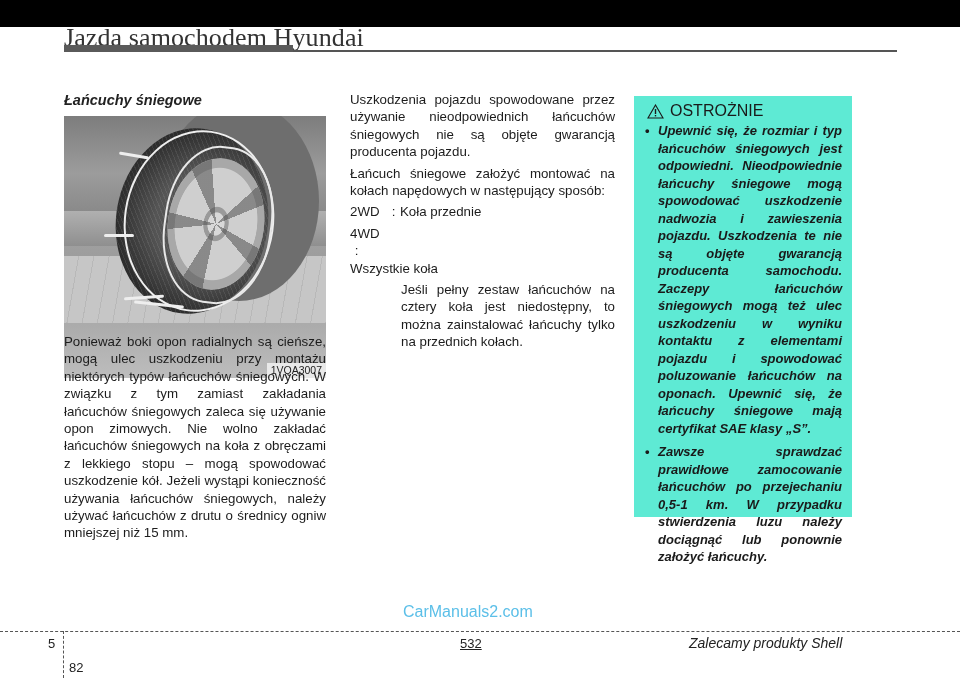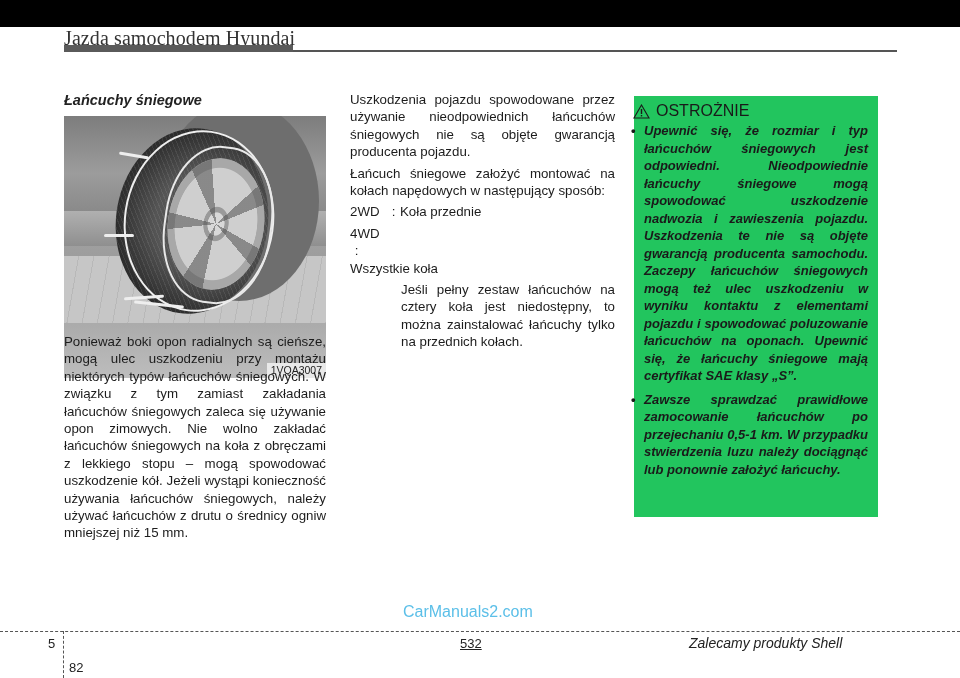--- a/index.html
+++ b/index.html
@@ -3,21 +3,21 @@
 <meta charset="utf-8">
 <style>
   * { box-sizing: border-box; margin: 0; padding: 0; }
   html, body { width: 960px; height: 678px; background: #ffffff; overflow: hidden; }
   body { position: relative; font-family: "Liberation Sans", sans-serif; color: #1a1a1a; }
 
   .topbar { position: absolute; left: 0; top: 0; width: 960px; height: 27px; background: #000; }
 
   .chapter-title {
     position: absolute; left: 64px; top: 27px;
-    font-family: "Liberation Serif", serif; font-size: 20px; color: #333;
+    font-family: "Liberation Serif", serif; font-size: 26px; color: #333;
     letter-spacing: 0.1px; line-height: 22px;
   }
   .chapter-bar { position: absolute; left: 64px; top: 45px; width: 229px; height: 7px; background: #5a5a5a; }
   .chapter-rule { position: absolute; left: 293px; top: 50px; width: 604px; height: 1.5px; background: #555; }
 
   .section-heading {
     position: absolute; left: 64px; top: 92px;
     font-size: 14.5px; font-weight: bold; font-style: italic; color: #222;
   }
 
@@ -66,22 +66,22 @@
 
   .left-body { left: 64px; top: 333px; width: 262px; }
 
   .mid-body { left: 350px; top: 91px; width: 265px; }
   .drive-row { display: flex; text-align: left; }
   .drive-key { width: 37px; white-space: nowrap; }
   .drive-sep { width: 13px; text-align: center; }
   .indent-note { margin-left: 51px; text-align: justify; }
 
   .caution {
-    position: absolute; left: 634px; top: 96px; width: 244px; height: 421px;
-    background: #22c55e; padding: 6px 10px 0 0;
+    position: absolute; left: 634px; top: 96px; width: 218px; height: 421px;
+    background: #5eead4; padding: 6px 10px 0 14px;
   }
   .caution-title { display: flex; align-items: center; font-size: 16px; font-weight: normal; color: #1a1a1a; margin-bottom: 2px; margin-left: -1px; }
   .caution-title svg { margin-right: 6px; }
   .caution ul { list-style: none; }
   .caution li {
     position: relative; padding-left: 10px;
     font-size: 13px; line-height: 17.5px; font-weight: bold; font-style: italic;
     text-align: justify; color: #1a1a1a; margin-bottom: 6px;
   }
   .caution li .bullet { position: absolute; left: -3px; top: 0; font-style: normal; }

